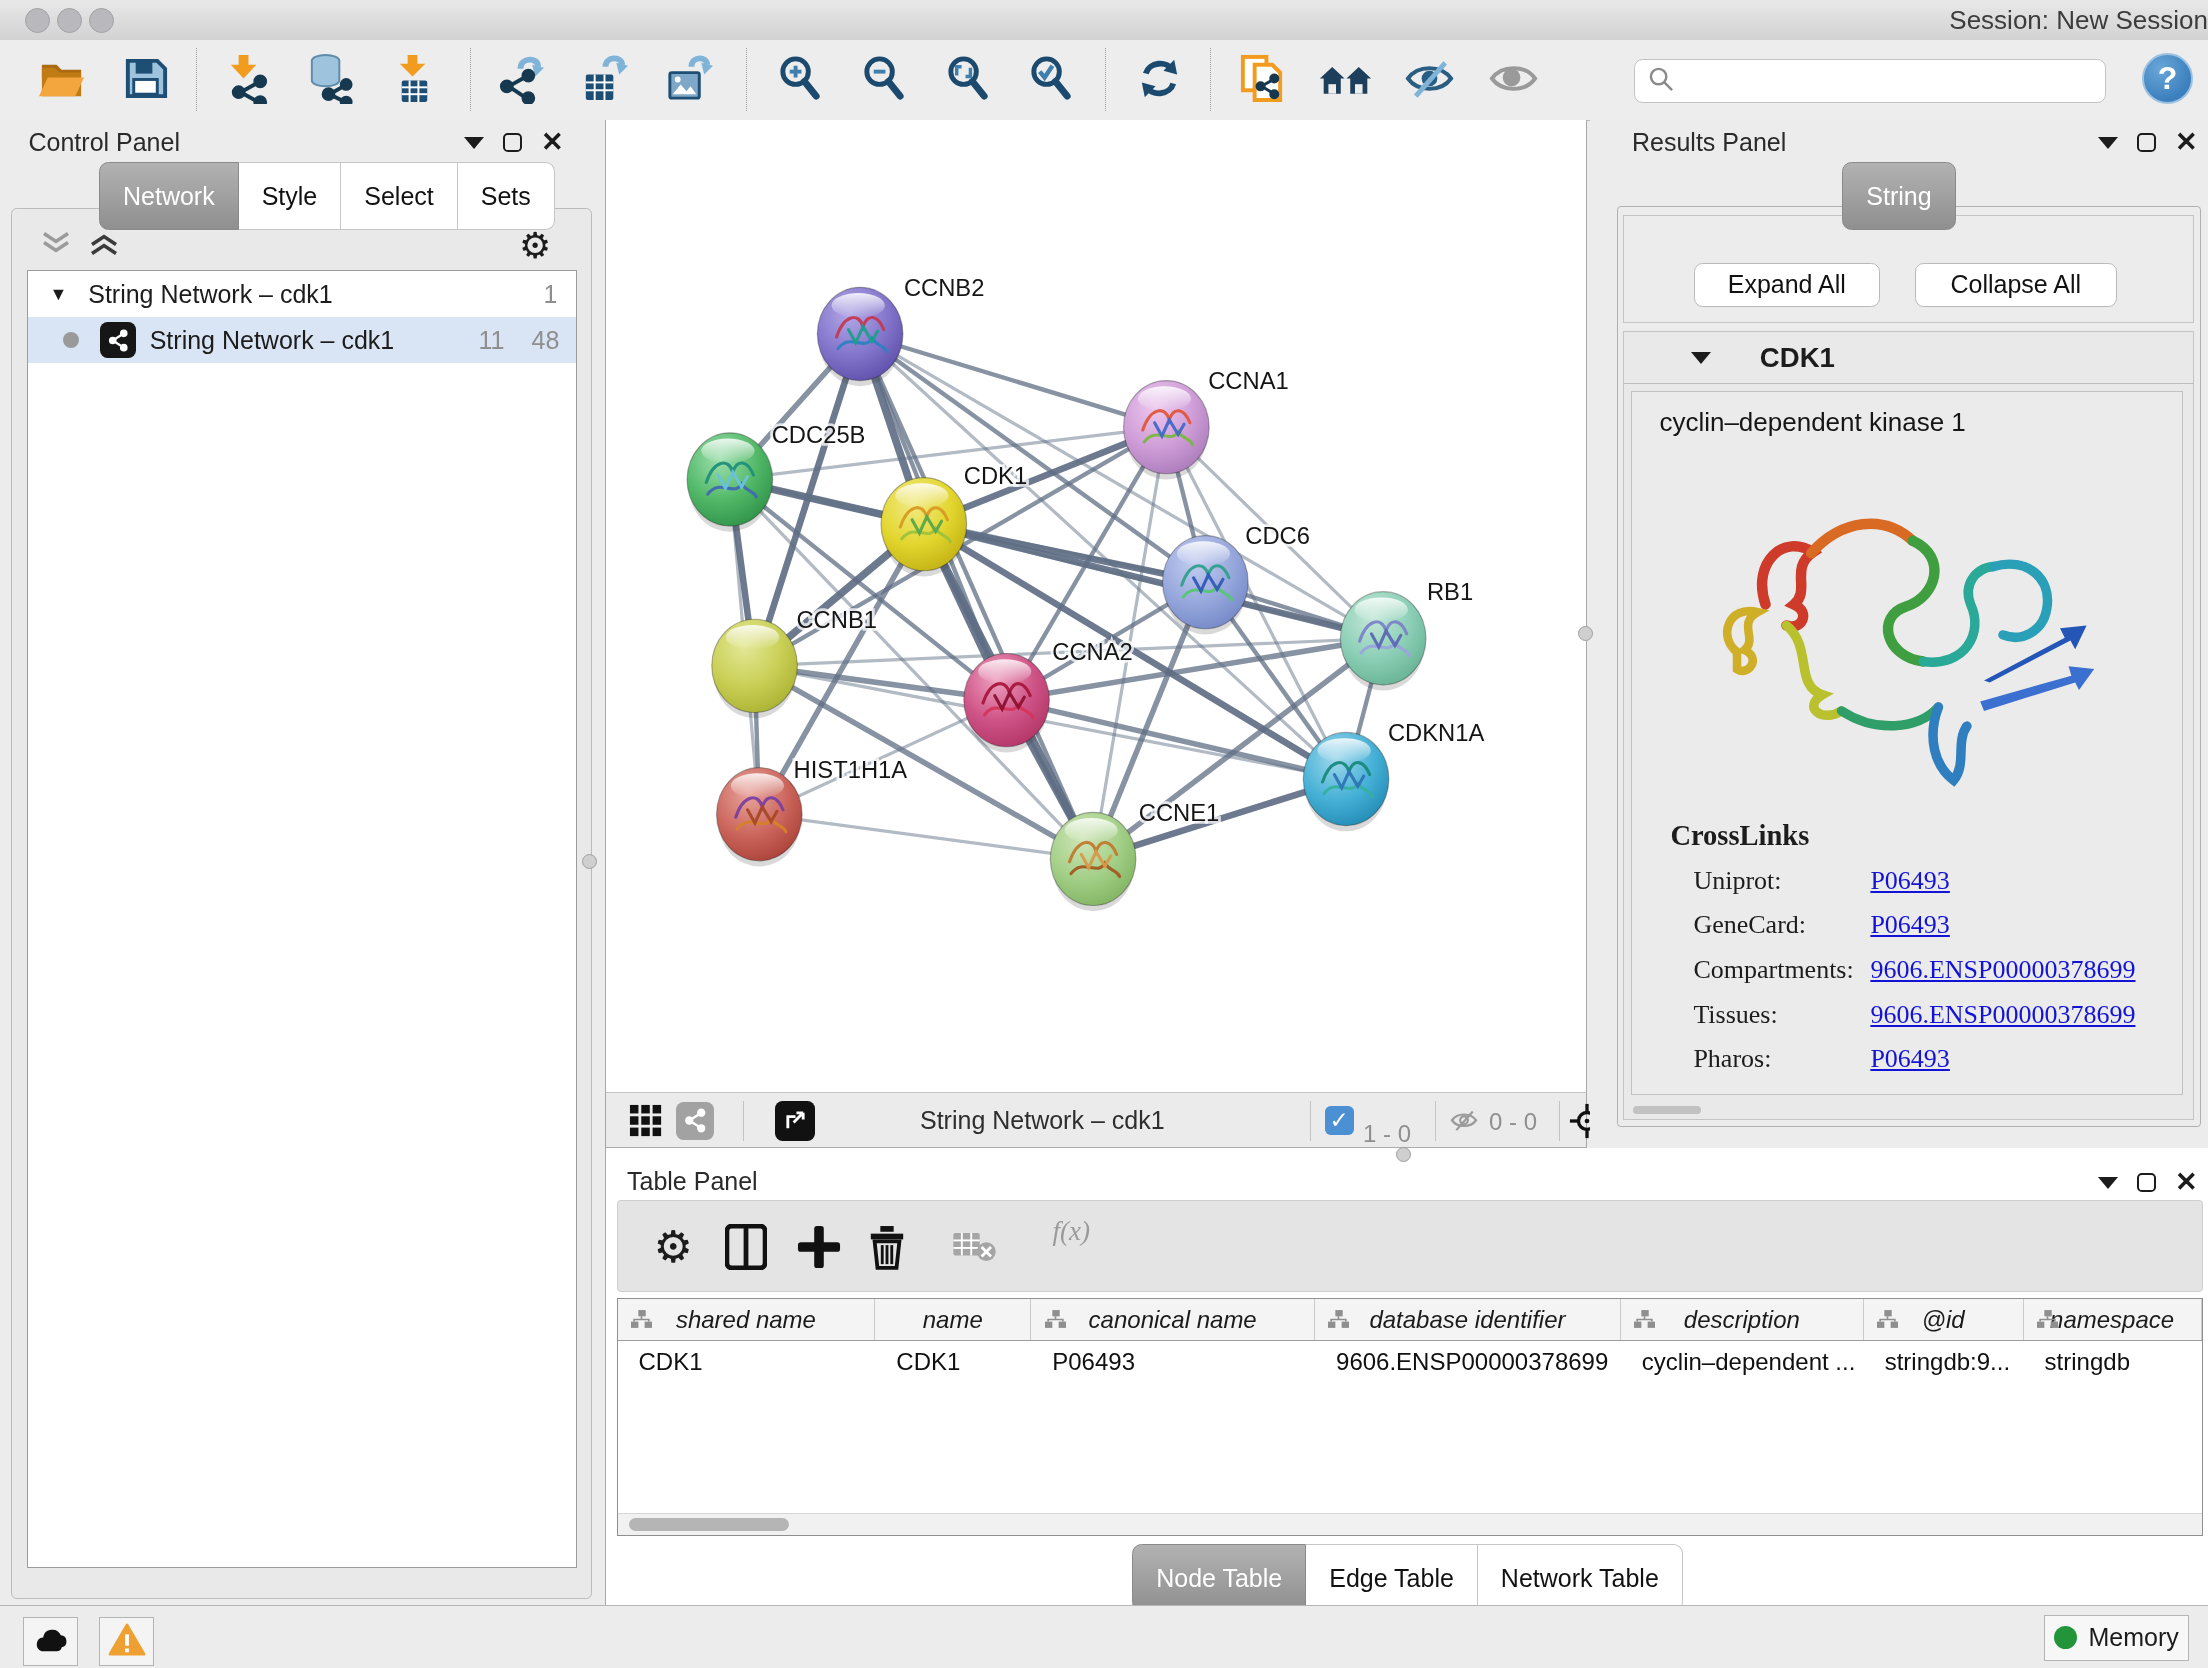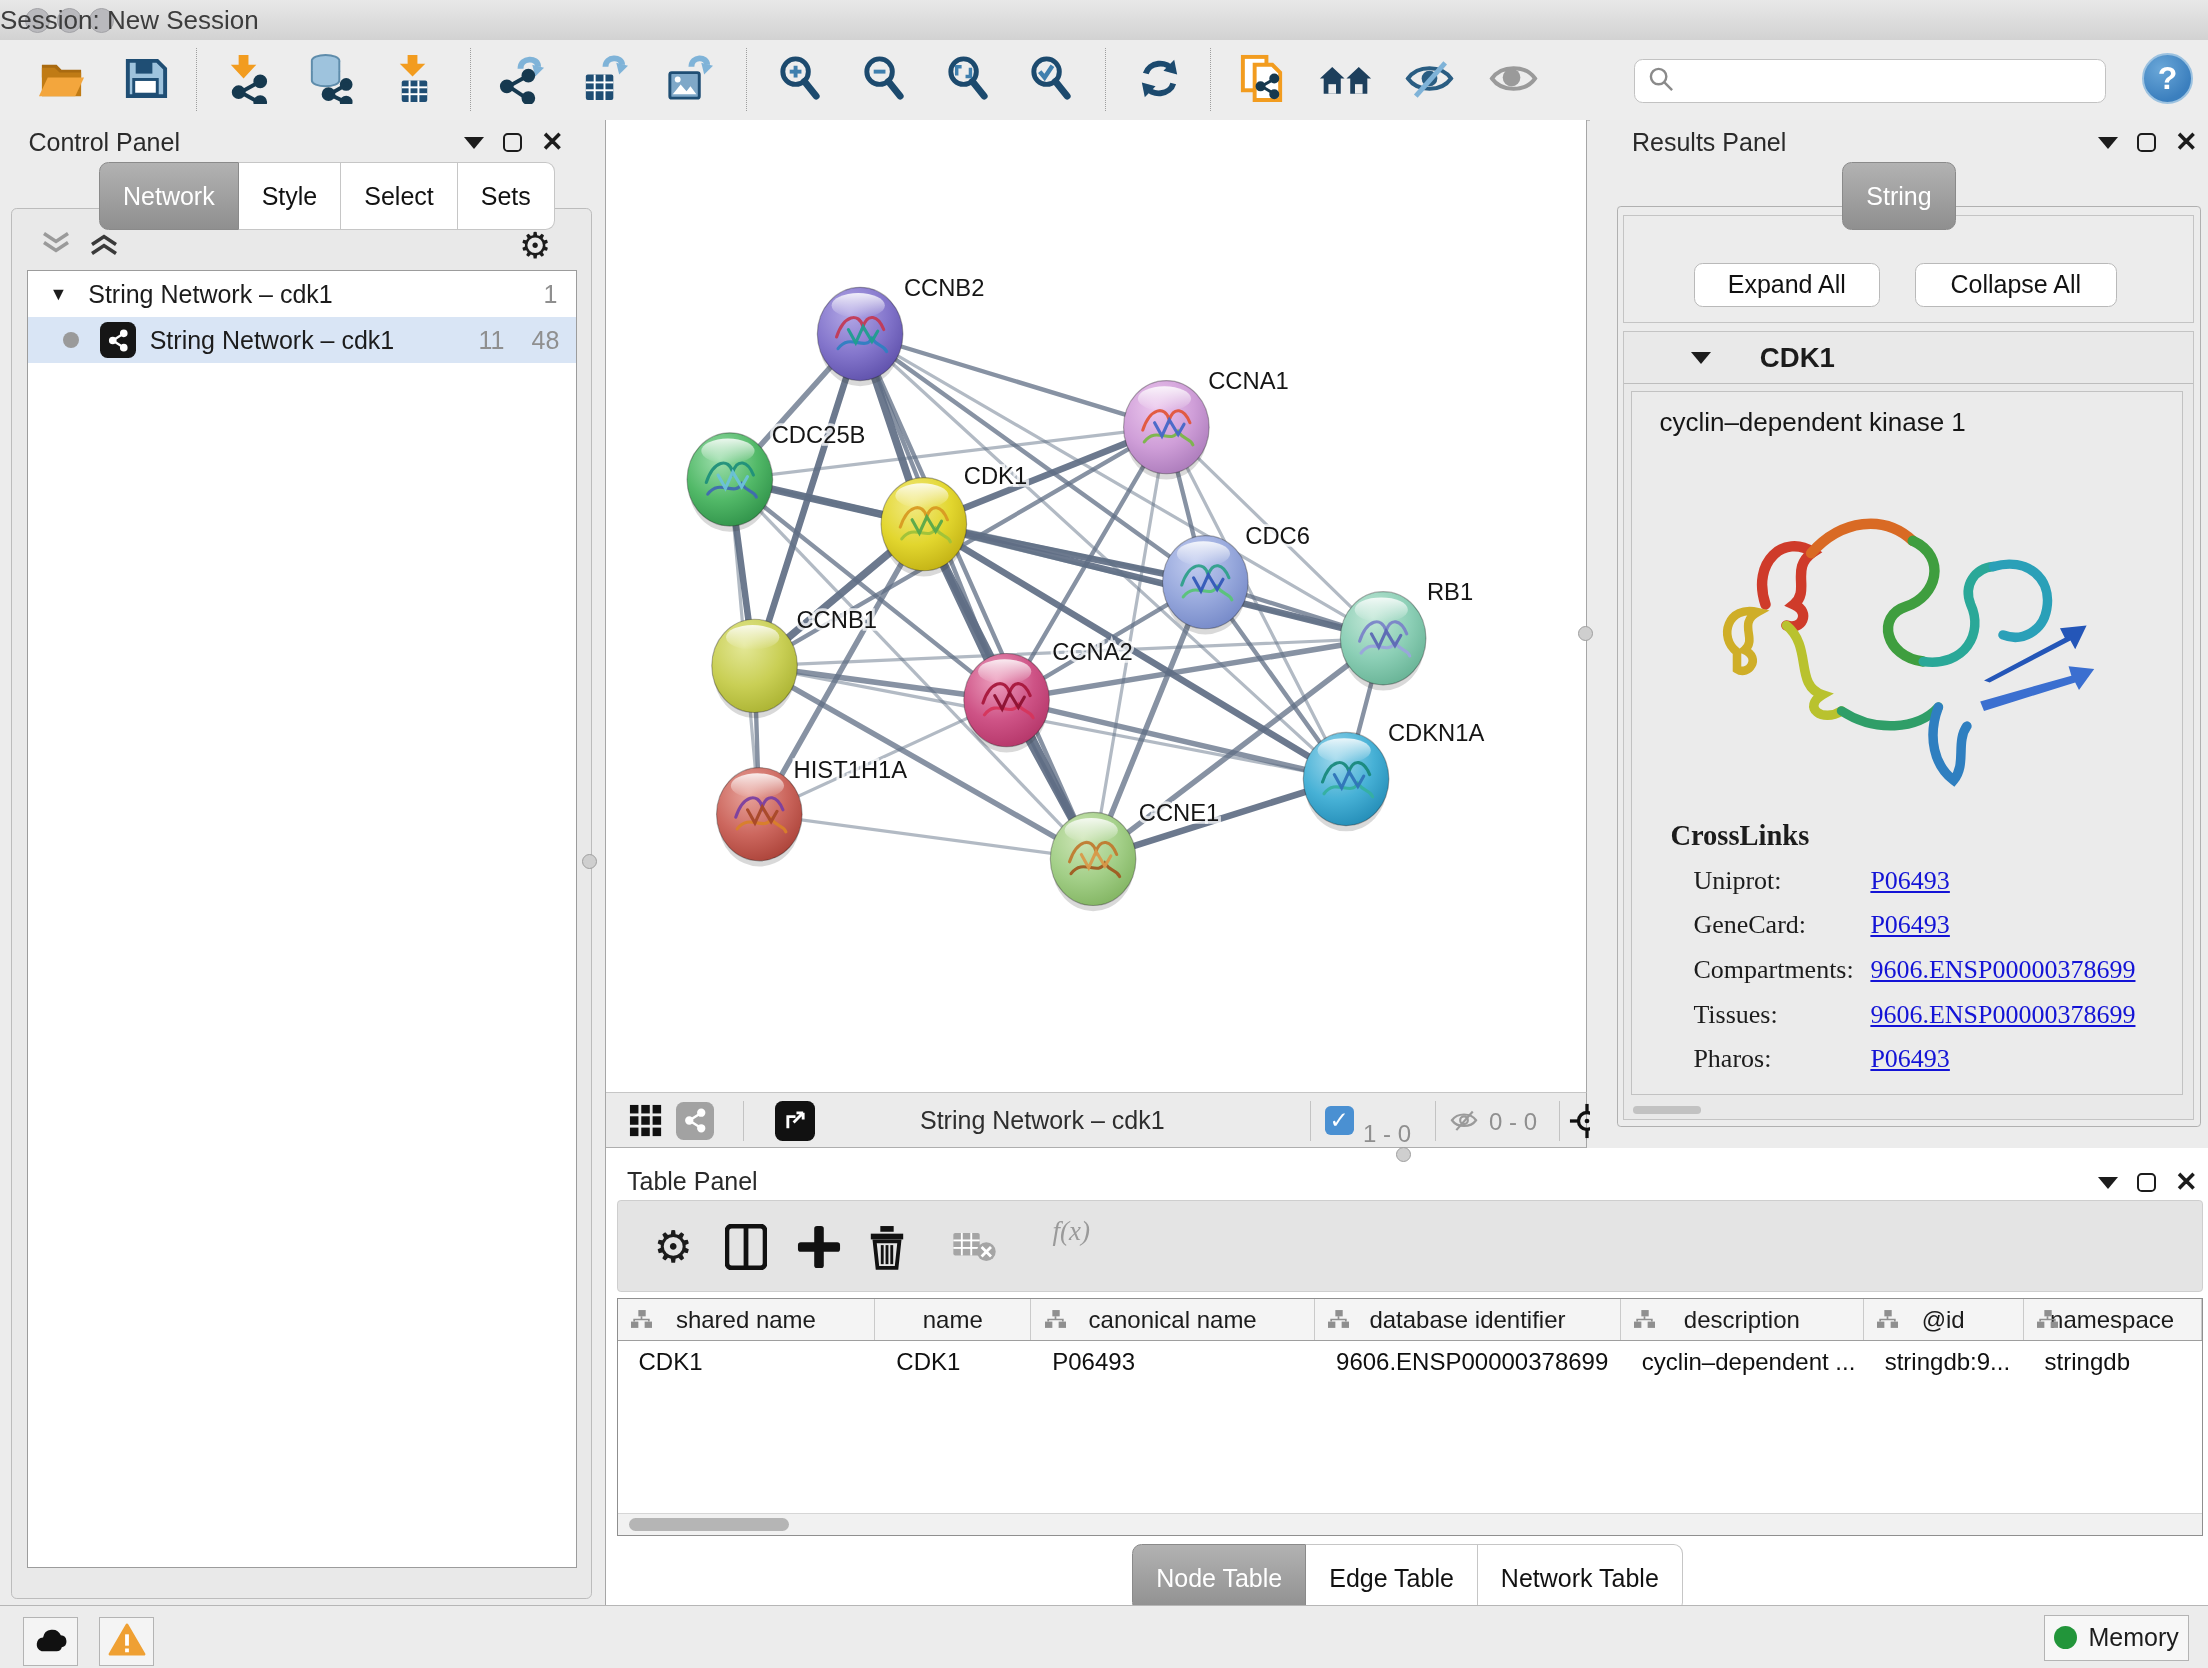--- a/index.html
+++ b/index.html
@@ -4,21 +4,21 @@
 <style>
   html,body{margin:0;padding:0;}
   body{width:2208px;height:1668px;position:relative;background:#ececec;
        font-family:"Liberation Sans",sans-serif;overflow:hidden;color:#1c1c1c;}
   .abs{position:absolute;}
 
   
   #titlebar{left:0;top:0;width:2208px;height:40px;
     background:linear-gradient(#e8e8e8,#d2d2d2);border-bottom:1px solid #b2b2b2;}
   .traffic{width:23px;height:23px;border-radius:50%;background:#b9b9bd;border:1px solid #a3a3a7;top:7.6px;}
-  #win-title{width:100%;text-align:left;line-height:40px;font-size:26px;color:#3c3c3c;font-weight:500;}
+  #win-title{width:100%;text-align:right;line-height:40px;font-size:26px;color:#3c3c3c;font-weight:500;}
 
   
   #toolbar{left:0;top:40px;width:2208px;height:80px;background:#ededed;border-bottom:1px solid #bdbdbd;}
   .tbtn{top:12.4px;width:55px;height:55px;display:flex;align-items:center;justify-content:center;}
   .vsep{top:7.6px;height:63px;border-left:1.9px dotted #9e9e9e;}
   #search-box{left:1634px;top:19px;width:470px;height:42px;background:#fff;border:1px solid #c2c2c2;
     border-radius:8.6px;display:flex;align-items:center;}
   #search-box input{border:none;outline:none;font-size:24px;flex:1;background:transparent;
     font-family:"Liberation Sans",sans-serif;}
   #help-btn{left:2142px;top:13.3px;width:51px;height:51px;border-radius:50%;
@@ -86,21 +86,21 @@
   #rp-thumb{left:9.5px;bottom:4.8px;width:68px;height:8.6px;border-radius:3.8px;background:#c2c2c2;}
 
   
   #table-panel{left:606px;top:1148px;width:1603px;height:457px;background:#ffffff;}
   #tp-toolbox{left:10.5px;top:52px;width:1586px;height:92px;background:#e4e4e4;border:1px solid #cecece;
     border-radius:3.8px;box-sizing:border-box;}
   .tp-icon{position:absolute;top:23px;}
   #fx-label{font-family:"Liberation Serif",serif;font-style:italic;font-size:27px;color:#9a9a9a;top:15px;margin-left:28px;}
   #tp-table{left:10.5px;top:150px;width:1586px;height:238px;background:#fff;border:1px solid #8f8f8f;
     box-sizing:border-box;overflow:hidden;}
-  #thead-row{display:flex;height:41px;background:#f4f4f4;border-bottom:1px solid #9e9e9e;}
+  #thead-row{display:flex;height:41px;background:#f4f4f4;border-bottom:1px solid #9e9e9e;font-style:italic;}
   .th{display:flex;align-items:center;justify-content:center;gap:11.4px;font-size:24px;color:#1b1b1b;
     border-right:1px solid #cacaca;box-sizing:border-box;overflow:hidden;white-space:nowrap;position:relative;}
   .th .hier{position:absolute;left:13.3px;}
   #tbody-row{display:flex;height:42px;align-items:center;}
   .td{font-size:24px;color:#101010;padding-left:21px;box-sizing:border-box;overflow:hidden;white-space:nowrap;}
   #hscroll{left:0px;bottom:0px;width:100%;height:21px;background:#f1f1f1;border-top:1px solid #d6d6d6;position:absolute;}
   #hthumb{position:absolute;left:11.4px;top:3.8px;width:160px;height:13.3px;border-radius:6.7px;background:#b5b5b5;}
   #tp-tabs{left:0;top:396px;width:100%;text-align:center;}
 
   

